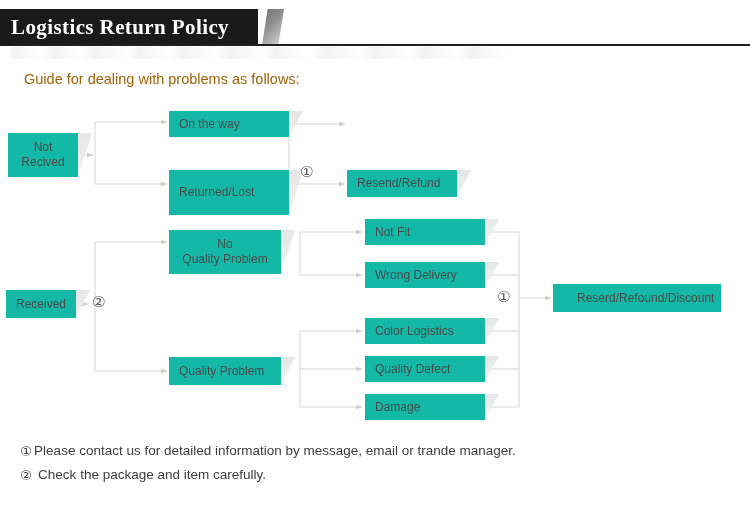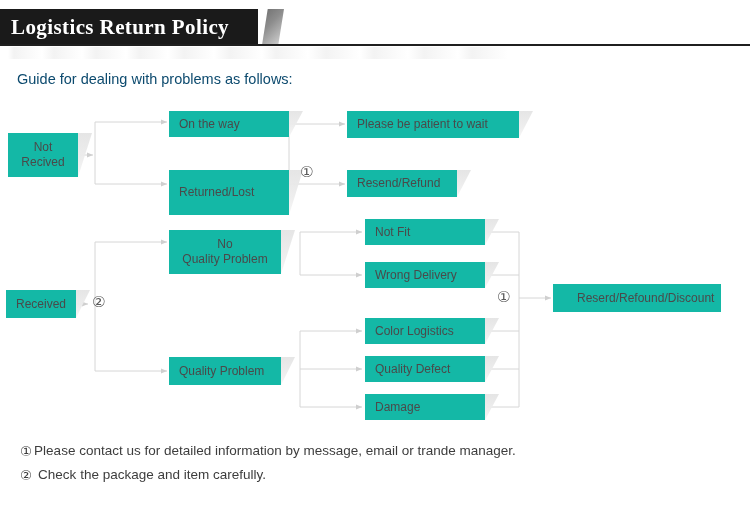--- a/index.html
+++ b/index.html
@@ -50,22 +50,22 @@
       rgba(248,248,248,0) 300px, rgba(236,236,236,.85) 318px,
       rgba(248,248,248,0) 352px, rgba(236,236,236,.85) 366px,
       rgba(248,248,248,0) 400px, rgba(236,236,236,.85) 416px,
       rgba(248,248,248,0) 450px, rgba(236,236,236,.85) 464px,
       rgba(248,248,248,0) 500px);
     opacity:.75;
   }
 
   
   .intro{
-    position:absolute;left:17px;top:71px;
-    font-size:14.5px;color:#0c4a6e;white-space:nowrap;
+    position:absolute;left:24px;top:71px;
+    font-size:14.5px;color:#a16207;white-space:nowrap;
   }
 
   
   #wires{position:absolute;left:0;top:0;width:750px;height:511px;pointer-events:none;}
 
   
   .node{
     position:absolute;
     background:#14b8a6;
     color:#4a4a4a;
@@ -175,23 +175,20 @@
   </div>
 
   <div class="node left" style="left:169px;top:111px;width:120px;height:26px;">
     <span class="lbl">On the way</span>
   </div>
 
   <div class="node left" style="left:169px;top:170px;width:120px;height:45px;">
     <span class="lbl">Returned/Lost</span>
   </div>
 
-  <div class="node left" style="left:347px;top:111px;width:172px;height:27px;">
-    <span class="lbl">Please be patient to wait</span>
-  </div>
 
   <div class="node left" style="left:347px;top:170px;width:110px;height:27px;">
     <span class="lbl">Resend/Refund</span>
   </div>
 
   <div class="marker" style="left:300px;top:165px;">①</div>
 
   <div class="node center" style="left:6px;top:290px;width:70px;height:28px;">
     <span class="lbl">Received</span>
   </div>

